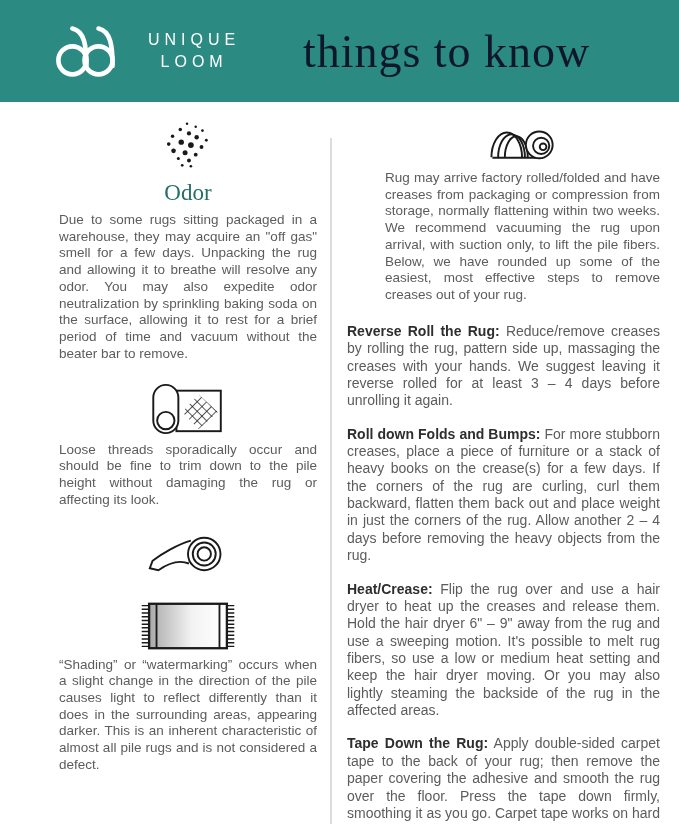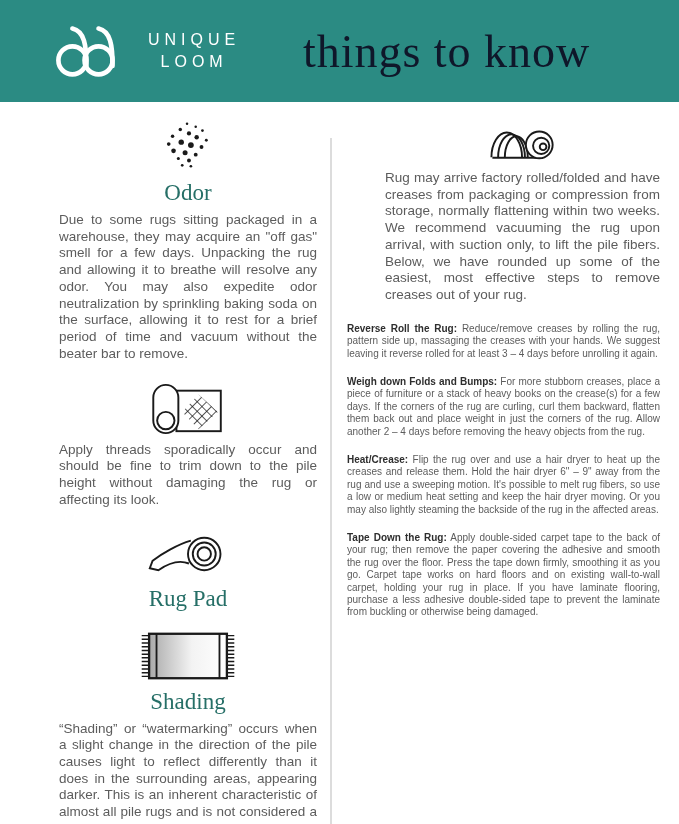--- a/index.html
+++ b/index.html
@@ -38,21 +38,21 @@
     font-family:"Liberation Serif", serif; font-weight:400;
     color:#266f67; font-size:23px; text-align:center; margin:4px 0 6px 0;
   }
   .body-text {
     font-size:13.5px; color:#5c5c5c; text-align:justify;
     line-height:1.24; margin:0;
   }
   .section { margin-bottom:19px;margin-left:38px; }
   .section:last-child { margin-bottom:0; }
 
-  .tip { font-size:10px; color:#5c5c5c; text-align:justify; line-height:1.24;
+  .tip { font-size:14px; color:#5c5c5c; text-align:justify; line-height:1.24;
          margin:16px 0 0 0; }
   .tip b { color:#2e2e2e; font-weight:700; }
 
   svg .ln { stroke:#1a1a1a; stroke-width:2; fill:none; }
   svg .lnf { stroke:#1a1a1a; stroke-width:2; fill:#ffffff; }
 </style>
 </head>
 <body>
 
 <div class="page">
@@ -116,33 +116,32 @@
               <pattern id="xh" width="7" height="7" patternUnits="userSpaceOnUse" patternTransform="rotate(45)">
                 <path d="M0 0 H7 M0 0 V7" stroke="#1a1a1a" stroke-width="1.5" fill="none"></path>
               </pattern>
             </defs>
             <rect x="28" y="9" width="46" height="42" class="lnf"></rect>
             <polygon points="51,13 71,31 51,49 34,31" fill="url(#xh)"></polygon>
             <rect x="4" y="3" width="26" height="50" rx="13" class="lnf"></rect>
             <circle cx="17" cy="40" r="9" class="lnf"></circle>
           </svg>
         </div>
-        <p class="body-text">Apply threads sporadically occur and should be fine to trim down to the pile height without damaging the rug or affecting its look.</p>
+        <p class="body-text">Loose threads sporadically occur and should be fine to trim down to the pile height without damaging the rug or affecting its look.</p>
       </div>
 
       <div class="section">
         <div class="icon-row">
           <svg width="86" height="50" viewBox="0 0 90 52">
             <path d="M48 13 C34 17 17 27 8 34 L5 42 L14 44 C24 37 36 33 46 37" class="lnf"></path>
             <circle cx="62" cy="27" r="17" class="lnf"></circle>
             <circle cx="62" cy="27" r="12" class="lnf"></circle>
             <circle cx="62" cy="27" r="7" class="lnf"></circle>
           </svg>
         </div>
-        <h2 class="sec-heading">Rug Pad</h2>
       </div>
 
       <div class="section">
         <div class="icon-row">
           <svg width="96" height="50" viewBox="0 0 100 54">
             <defs>
               <linearGradient id="shade" x1="0" y1="0" x2="1" y2="0">
                 <stop offset="0" stop-color="#a9a9a9"></stop>
                 <stop offset="0.55" stop-color="#f3f3f3"></stop>
                 <stop offset="1" stop-color="#ffffff"></stop>
@@ -150,21 +149,20 @@
             </defs>
             <g stroke="#1a1a1a" stroke-width="1.6">
               <path d="M0 5 H7 M0 9 H7 M0 13 H7 M0 17 H7 M0 21 H7 M0 25 H7 M0 29 H7 M0 33 H7 M0 37 H7 M0 41 H7 M0 45 H7 M0 49 H7"></path>
               <path d="M93 5 H100 M93 9 H100 M93 13 H100 M93 17 H100 M93 21 H100 M93 25 H100 M93 29 H100 M93 33 H100 M93 37 H100 M93 41 H100 M93 45 H100 M93 49 H100"></path>
             </g>
             <rect x="8" y="3" width="84" height="48" fill="url(#shade)" stroke="#1a1a1a" stroke-width="2.5"></rect>
             <line x1="16" y1="3" x2="16" y2="51" stroke="#1a1a1a" stroke-width="2"></line>
             <line x1="84" y1="3" x2="84" y2="51" stroke="#1a1a1a" stroke-width="2"></line>
           </svg>
         </div>
-        <h2 class="sec-heading">Shading</h2>
         <p class="body-text">“Shading” or “watermarking” occurs when a slight change in the direction of the pile causes light to reflect differently than it does in the surrounding areas, appearing darker. This is an inherent characteristic of almost all pile rugs and is not considered a defect.</p>
       </div>
 
     </div>
 
     <div class="vdivider"></div>
 
     <div class="col col-right">
 
       <div class="section">
@@ -177,21 +175,21 @@
             <circle cx="56" cy="26" r="14" class="lnf"></circle>
             <circle cx="58" cy="27" r="8.5" class="lnf"></circle>
             <circle cx="60" cy="28" r="3.5" class="lnf"></circle>
           </svg>
         </div>
         <p class="body-text">Rug may arrive factory rolled/folded and have creases from packaging or compression from storage, normally flattening within two weeks. We recommend vacuuming the rug upon arrival, with suction only, to lift the pile fibers. Below, we have rounded up some of the easiest, most effective steps to remove creases out of your rug.</p>
       </div>
 
       <p class="tip"><b>Reverse Roll the Rug:</b> <span>Reduce/remove creases by rolling the rug, pattern side up, massaging the creases with your hands. We suggest leaving it reverse rolled for at least 3 – 4 days before unrolling it again.</span></p>
 
-      <p class="tip"><b>Weigh down Folds and Bumps:</b> <span>For more stubborn creases, place a piece of furniture or a stack of heavy books on the crease(s) for a few days. If the corners of the rug are curling, curl them backward, flatten them back out and place weight in just the corners of the rug. Allow another 2 – 4 days before removing the heavy objects from the rug.</span></p>
+      <p class="tip"><b>Roll down Folds and Bumps:</b> <span>For more stubborn creases, place a piece of furniture or a stack of heavy books on the crease(s) for a few days. If the corners of the rug are curling, curl them backward, flatten them back out and place weight in just the corners of the rug. Allow another 2 – 4 days before removing the heavy objects from the rug.</span></p>
 
       <p class="tip"><b>Heat/Crease:</b> <span>Flip the rug over and use a hair dryer to heat up the creases and release them. Hold the hair dryer 6" – 9" away from the rug and use a sweeping motion. It's possible to melt rug fibers, so use a low or medium heat setting and keep the hair dryer moving. Or you may also lightly steaming the backside of the rug in the affected areas.</span></p>
 
       <p class="tip"><b>Tape Down the Rug:</b> <span>Apply double-sided carpet tape to the back of your rug; then remove the paper covering the adhesive and smooth the rug over the floor. Press the tape down firmly, smoothing it as you go. Carpet tape works on hard floors and on existing wall-to-wall carpet, holding your rug in place. If you have laminate flooring, purchase a less adhesive double-sided tape to prevent the laminate from buckling or otherwise being damaged.</span></p>
 
     </div>
   </div>
 </div>
 
 </body></html>

